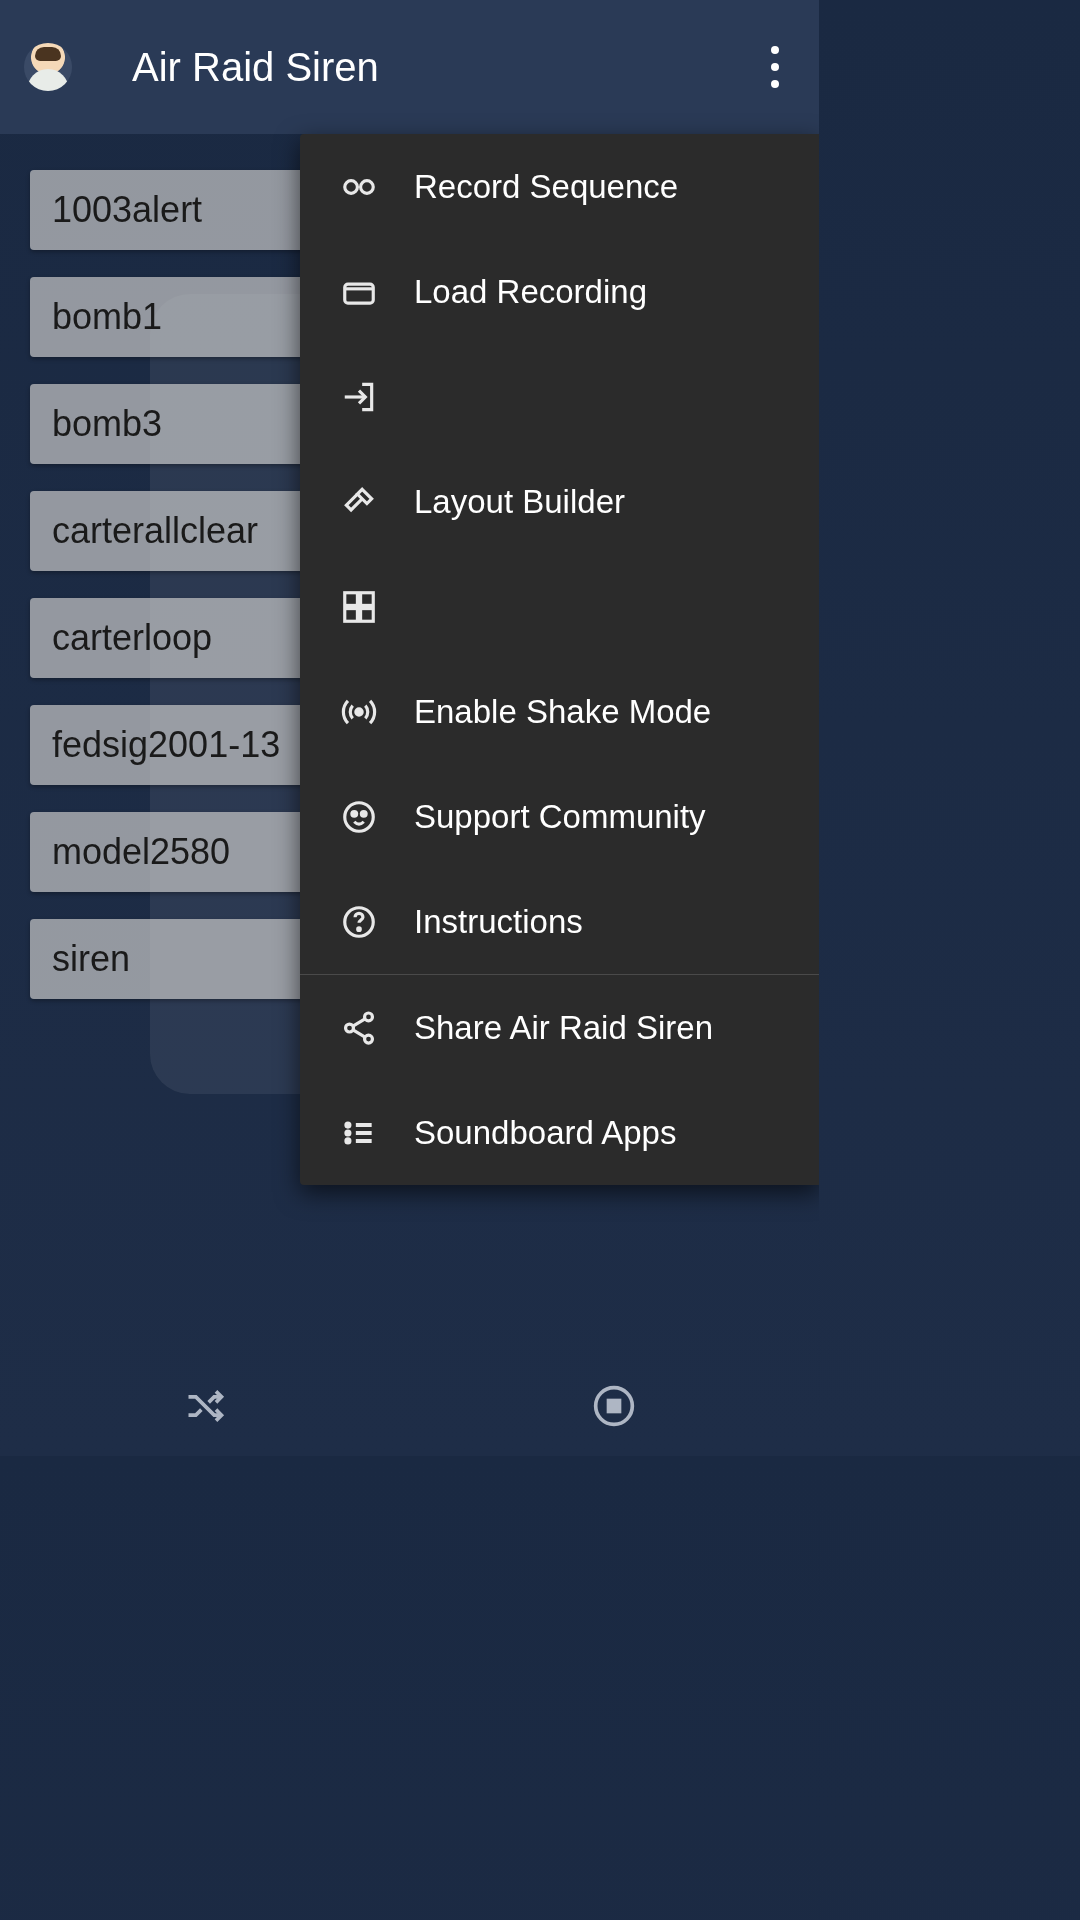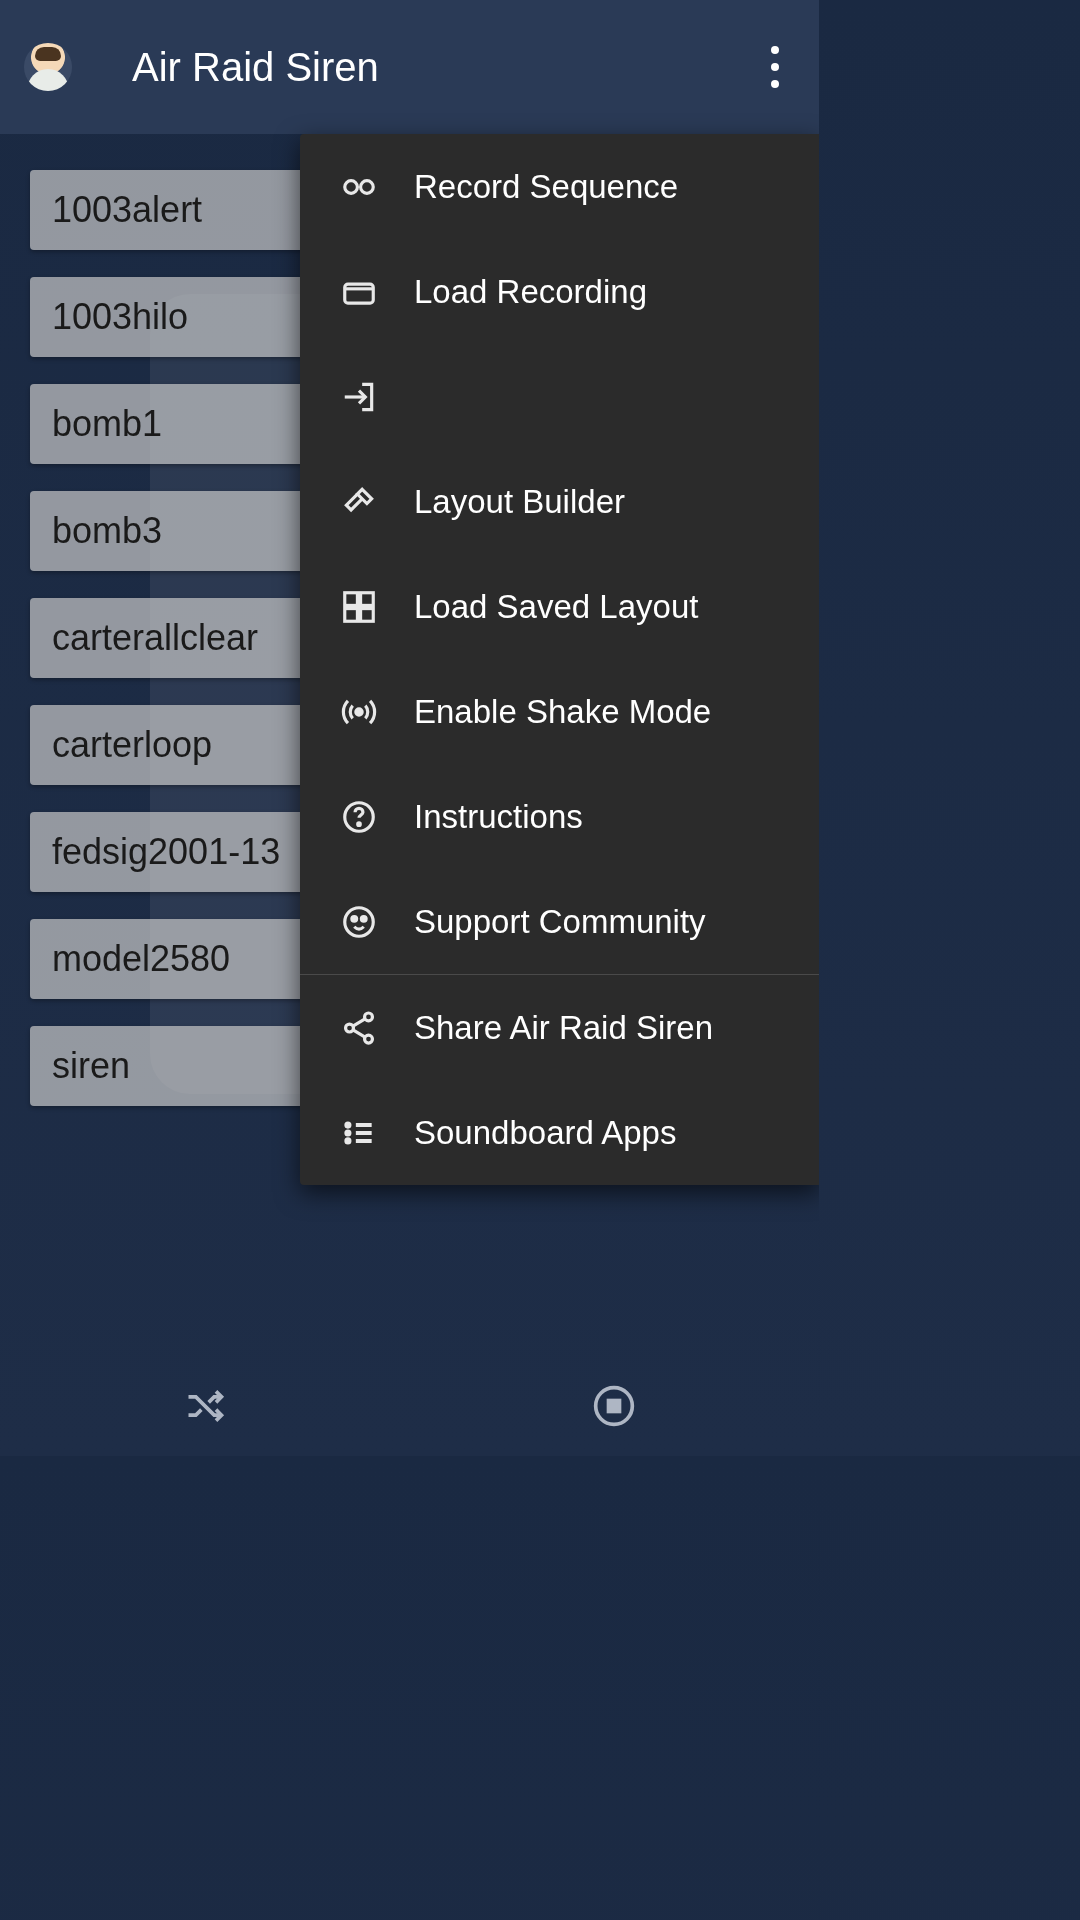--- a/index.html
+++ b/index.html
@@ -173,21 +173,20 @@
     <span></span>
     <span></span>
     <span></span>
   </div>
 </div>
 
 <div class="content">
   <div class="bg-shape"></div>
   <div class="sound-list">
     <div class="sound-btn">1003alert</div>
-    <div class="sound-btn">1003hilo</div>
     <div class="sound-btn">bomb1</div>
     <div class="sound-btn">bomb3</div>
     <div class="sound-btn">carterallclear</div>
     <div class="sound-btn">carterloop</div>
     <div class="sound-btn">fedsig2001-13</div>
     <div class="sound-btn">model2580</div>
     <div class="sound-btn">siren</div>
   </div>
 </div>
 
@@ -231,54 +230,53 @@
   </div>
   <div class="menu-item">
     <div class="menu-icon">
       <svg viewBox="0 0 24 24" fill="none" stroke="currentColor" stroke-width="2">
           <rect x="3" y="3" width="8" height="8"></rect>
           <rect x="13" y="3" width="8" height="8"></rect>
           <rect x="3" y="13" width="8" height="8"></rect>
           <rect x="13" y="13" width="8" height="8"></rect>
         </svg>
     </div>
-    <div class="menu-label">Load Saved Layout</div>
   </div>
   <div class="menu-item">
     <div class="menu-icon">
       <svg viewBox="0 0 24 24" fill="none" stroke="currentColor" stroke-width="2">
           <circle cx="12" cy="12" r="2" fill="currentColor"></circle>
           <path d="M8 8a6 6 0 000 8"></path>
           <path d="M16 8a6 6 0 010 8"></path>
           <path d="M5 5a10 10 0 000 14"></path>
           <path d="M19 5a10 10 0 010 14"></path>
         </svg>
     </div>
     <div class="menu-label">Enable Shake Mode</div>
   </div>
   <div class="menu-item">
     <div class="menu-icon">
       <svg viewBox="0 0 24 24" fill="none" stroke="currentColor" stroke-width="2">
           <circle cx="12" cy="12" r="9"></circle>
-          <path d="M9.5 9a2.5 2.5 0 115 0c0 1.5-2.5 2-2.5 3.5"></path>
-          <circle cx="12" cy="16.5" r="0.8" fill="currentColor"></circle>
-        </svg>
-    </div>
-    <div class="menu-label">Instructions</div>
-  </div>
-  <div class="menu-item">
-    <div class="menu-icon">
-      <svg viewBox="0 0 24 24" fill="none" stroke="currentColor" stroke-width="2">
-          <circle cx="12" cy="12" r="9"></circle>
           <circle cx="9" cy="10" r="1.5" fill="currentColor"></circle>
           <circle cx="15" cy="10" r="1.5" fill="currentColor"></circle>
           <path d="M9 15c1 1 2 1.5 3 1.5s2-.5 3-1.5"></path>
         </svg>
     </div>
     <div class="menu-label">Support Community</div>
+  </div>
+  <div class="menu-item">
+    <div class="menu-icon">
+      <svg viewBox="0 0 24 24" fill="none" stroke="currentColor" stroke-width="2">
+          <circle cx="12" cy="12" r="9"></circle>
+          <path d="M9.5 9a2.5 2.5 0 115 0c0 1.5-2.5 2-2.5 3.5"></path>
+          <circle cx="12" cy="16.5" r="0.8" fill="currentColor"></circle>
+        </svg>
+    </div>
+    <div class="menu-label">Instructions</div>
   </div>
 
   <div class="divider"></div>
 
   <div class="menu-item">
     <div class="menu-icon">
       <svg viewBox="0 0 24 24" fill="none" stroke="currentColor" stroke-width="2">
           <circle cx="18" cy="5" r="2.5"></circle>
           <circle cx="6" cy="12" r="2.5"></circle>
           <circle cx="18" cy="19" r="2.5"></circle>

